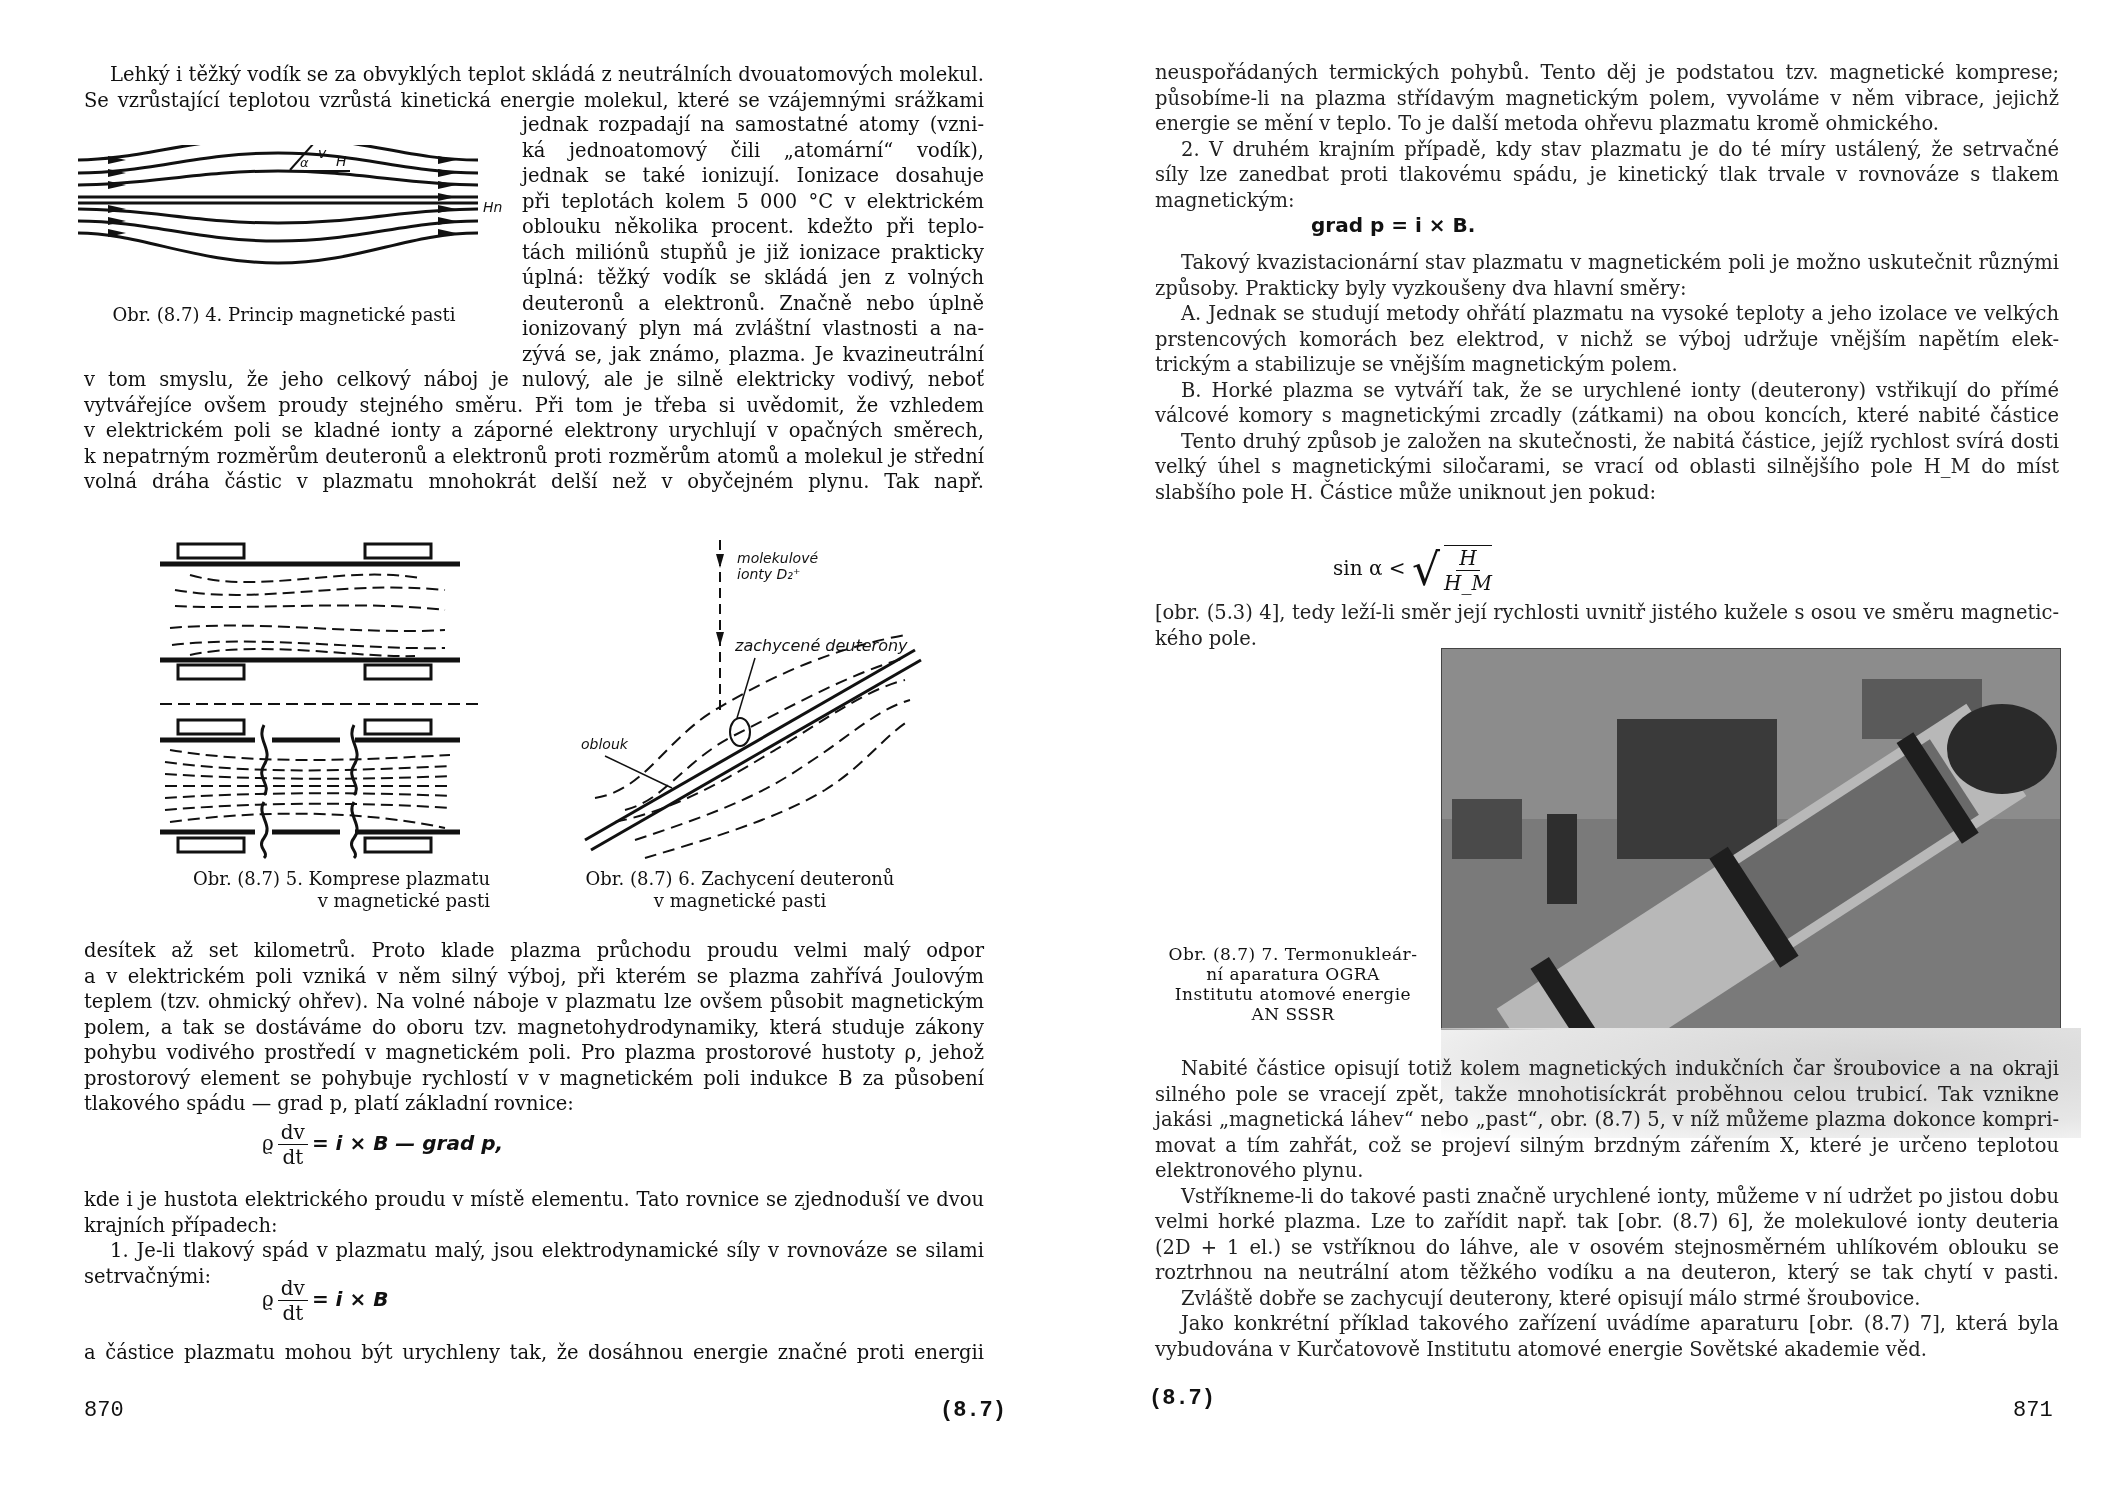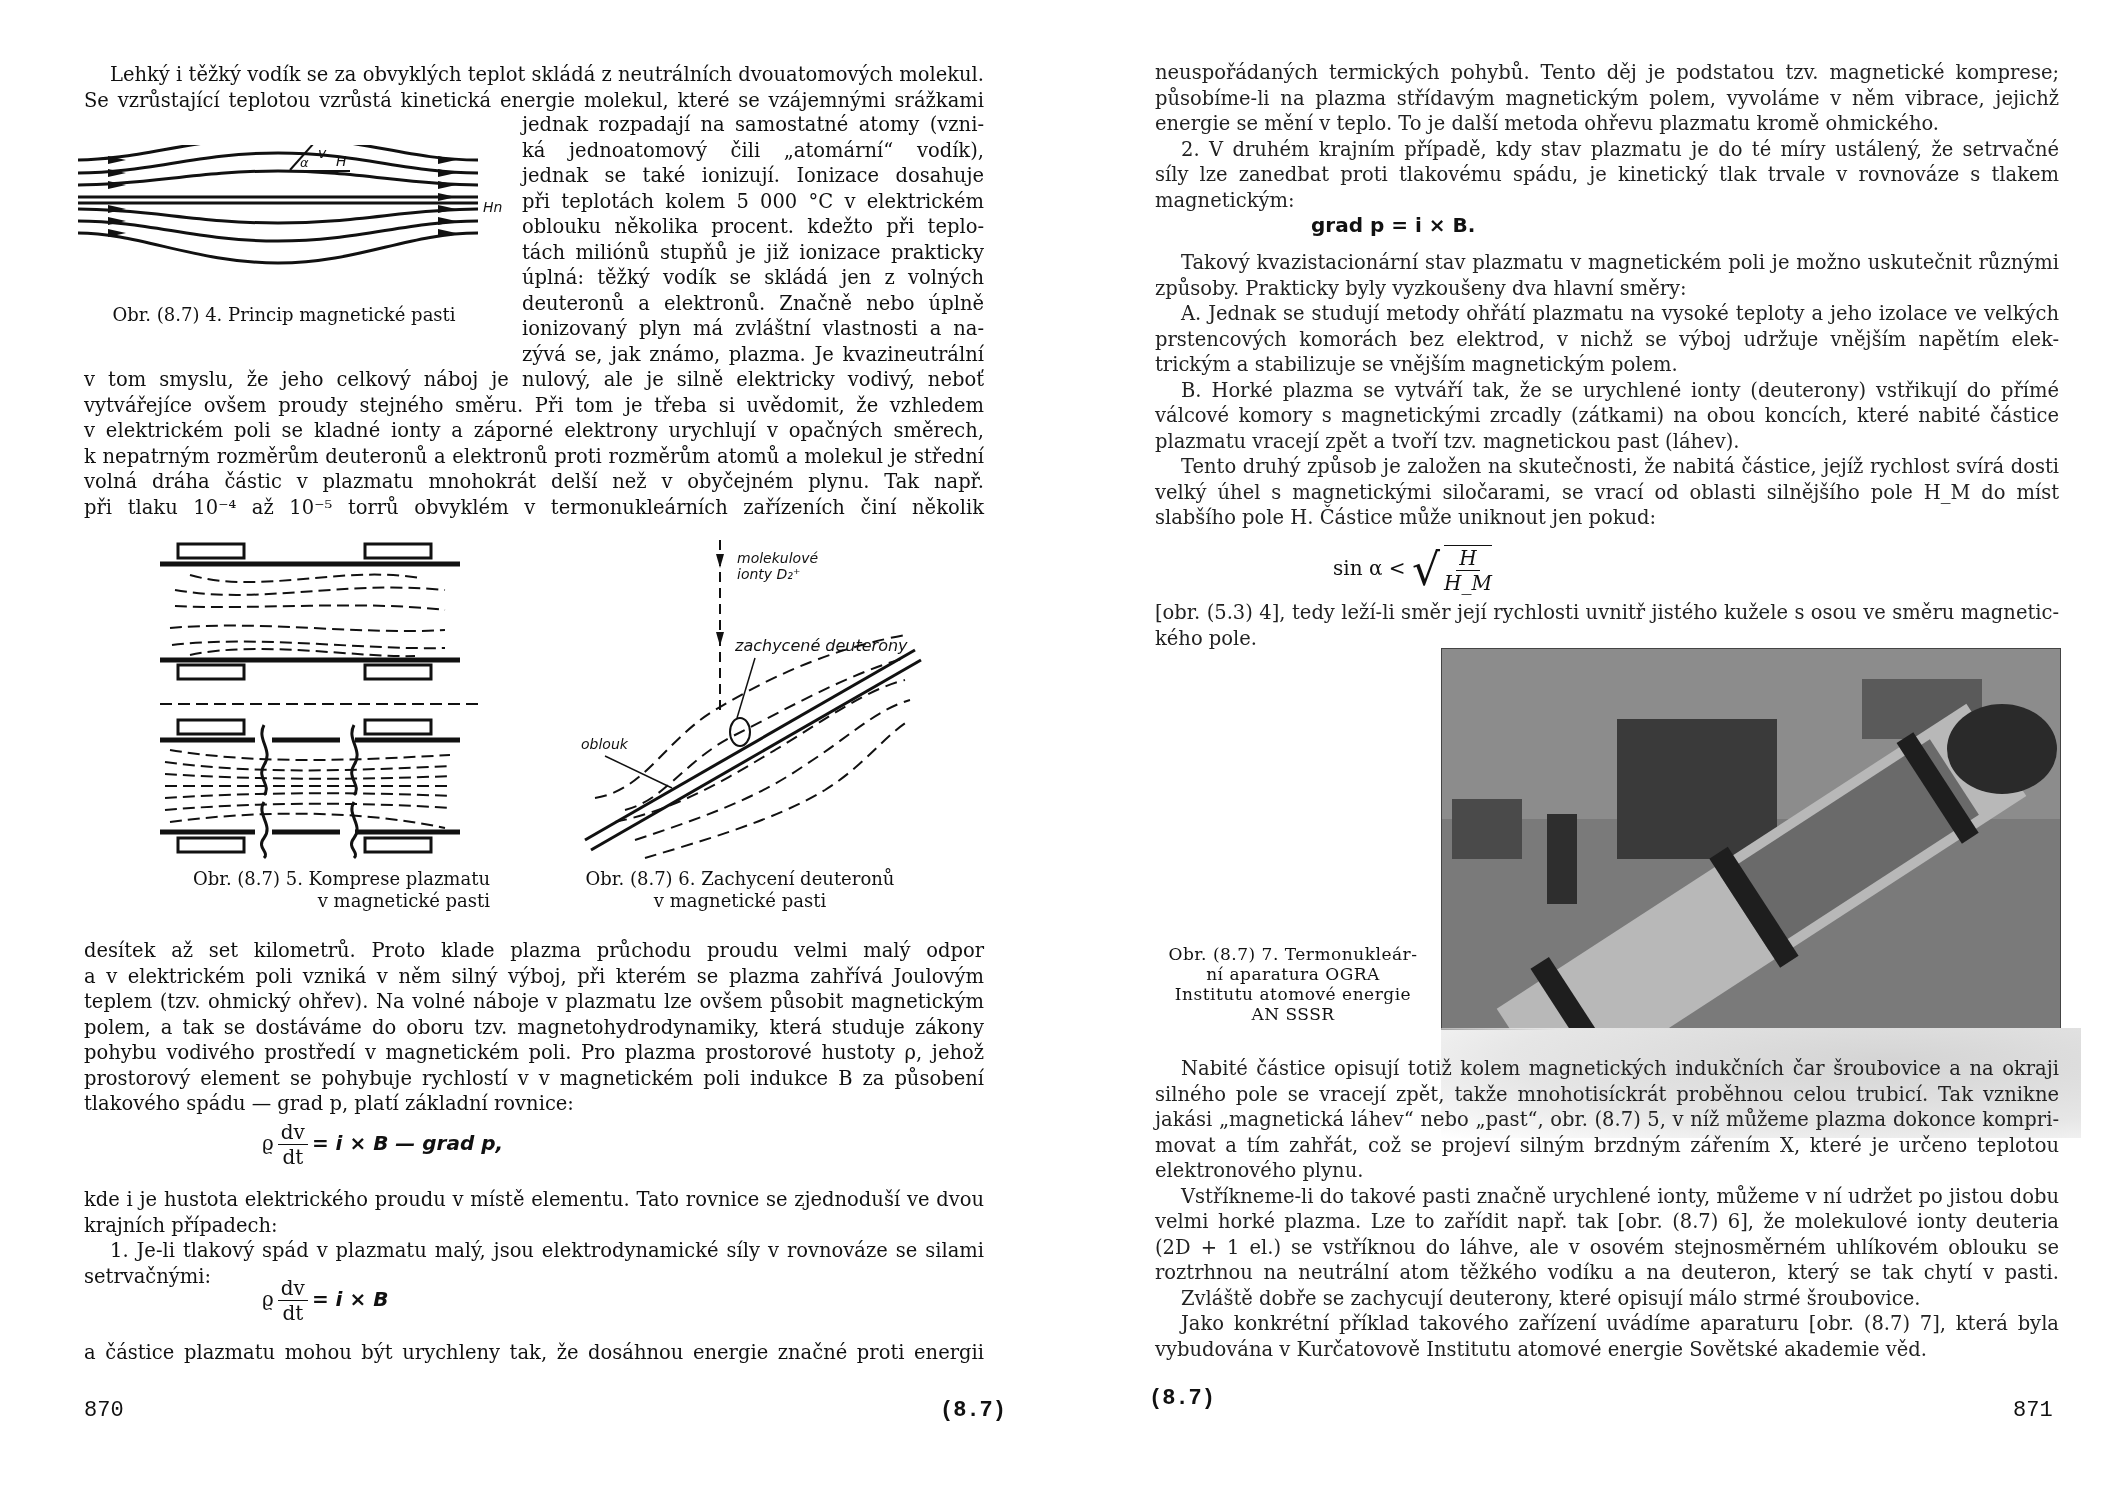--- a/index.html
+++ b/index.html
@@ -85,21 +85,20 @@
     <span class="line">ionizovaný plyn má zvláštní vlastnosti a na-</span>
     <span class="line">zývá se, jak známo, plazma. Je kvazineutrální</span>
   </div>
 
   <div class="txt" style="left:84px;top:367px;width:900px;">
     <span class="line">v tom smyslu, že jeho celkový náboj je nulový, ale je silně elektricky vodivý, neboť</span>
     <span class="line">vytvářejíce ovšem proudy stejného směru. Při tom je třeba si uvědomit, že vzhledem</span>
     <span class="line">v elektrickém poli se kladné ionty a záporné elektrony urychlují v opačných směrech,</span>
     <span class="line">k nepatrným rozměrům deuteronů a elektronů proti rozměrům atomů a molekul je střední</span>
     <span class="line">volná dráha částic v plazmatu mnohokrát delší než v obyčejném plynu. Tak např.</span>
-    <span class="line">při tlaku 10⁻⁴ až 10⁻⁵ torrů obvyklém v termonukleárních zařízeních činí několik</span>
   </div>
 
   <div class="fig" style="left:160px;top:540px;width:320px;height:320px;">
     <svg width="320" height="320" viewBox="0 0 320 320">
       <g fill="#fff" stroke="#111" stroke-width="3">
         <rect x="18" y="4" width="66" height="14"></rect>
           <rect x="205" y="4" width="66" height="14"></rect>
         <rect x="18" y="125" width="66" height="14"></rect>
           <rect x="205" y="125" width="66" height="14"></rect>
         <rect x="18" y="180" width="66" height="14"></rect>
@@ -231,21 +230,20 @@
   <div class="eq bold" style="left:248px;top:213px;">grad p = i × B.</div>
 
   <div class="txt rtext" style="left:92px;top:250px;width:904px;">
     <span class="line" style="padding-left:26px;">Takový kvazistacionární stav plazmatu v magnetickém poli je možno uskutečnit různými</span>
     <span style="display:block;">způsoby. Prakticky byly vyzkoušeny dva hlavní směry:</span>
     <span class="line" style="padding-left:26px;">A. Jednak se studují metody ohřátí plazmatu na vysoké teploty a jeho izolace ve velkých</span>
     <span class="line">prstencových komorách bez elektrod, v nichž se výboj udržuje vnějším napětím elek-</span>
     <span style="display:block;">trickým a stabilizuje se vnějším magnetickým polem.</span>
     <span class="line" style="padding-left:26px;">B. Horké plazma se vytváří tak, že se urychlené ionty (deuterony) vstřikují do přímé</span>
     <span class="line">válcové komory s magnetickými zrcadly (zátkami) na obou koncích, které nabité částice</span>
-    <span style="display:block;">plazmatu vracejí zpět a tvoří tzv. magnetickou past (láhev).</span>
     <span class="line" style="padding-left:26px;">Tento druhý způsob je založen na skutečnosti, že nabitá částice, jejíž rychlost svírá dosti</span>
     <span class="line">velký úhel s magnetickými siločarami, se vrací od oblasti silnějšího pole H_M do míst</span>
     <span style="display:block;">slabšího pole H. Částice může uniknout jen pokud:</span>
   </div>
 
   <div class="eq" style="left:270px;top:544px;">
     <span>sin α &lt;</span>
     <span style="font-size:44px;vertical-align:middle;">√</span><span class="frac" style="border-top:1.5px solid #111;font-style:italic;">
         <span class="num">H</span>
         <span>H_M</span>

